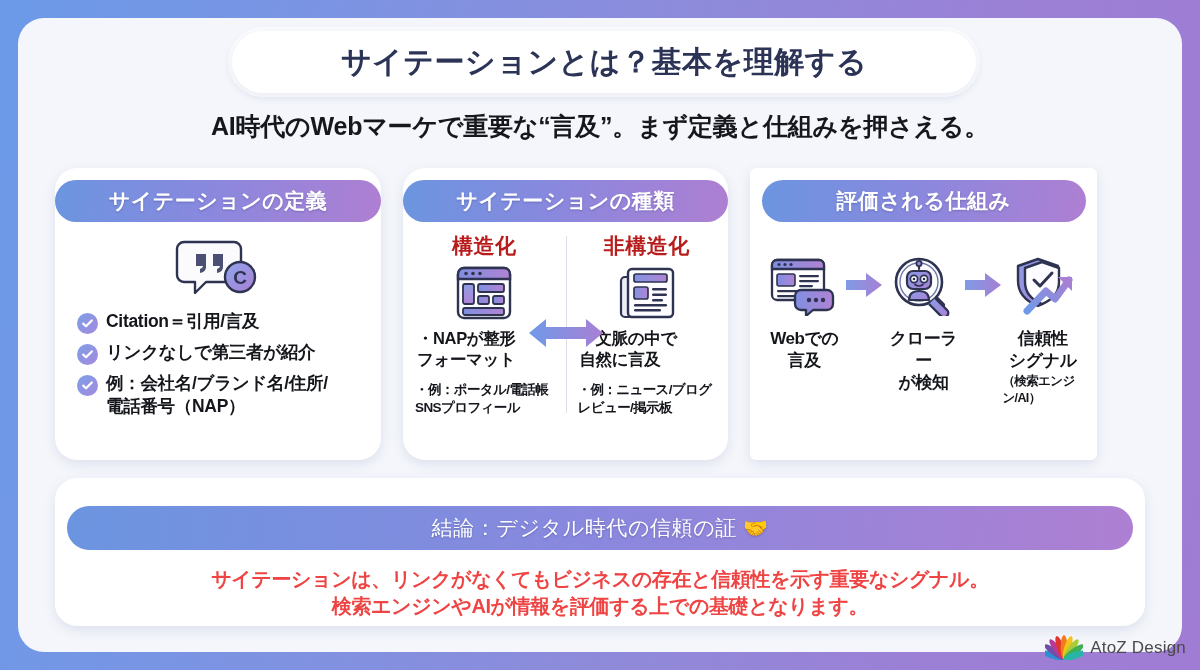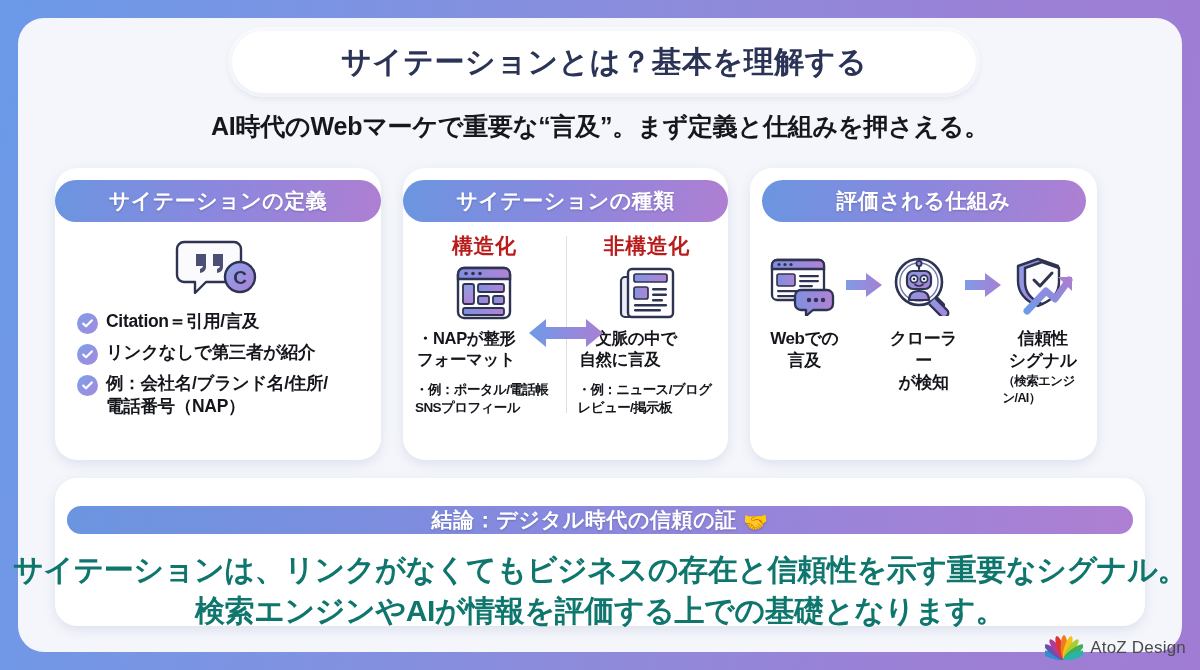--- a/index.html
+++ b/index.html
@@ -49,21 +49,21 @@
     display:flex; gap:22px;
   }
   .card {
     background:#fff; border-radius:22px;
     box-shadow:0 4px 12px rgba(80,90,150,.13);
     position:relative;
     display:flex; flex-direction:column; align-items:center;
   }
   .card.c1 { width:350px; }
   .card.c2 { width:349px; }
-  .card.c3 { width:347px; }
+  .card.c3 { width:347px;border-radius:6px; }
 
   .chip {
     margin-top:12px;
     height:42px; border-radius:22px;
     display:flex; align-items:center; justify-content:center;
     background:linear-gradient(95deg,#6b95e0 0%,#8a88de 48%,#ae7fd2 100%);
     color:#fff; font-size:21px; font-weight:700; letter-spacing:.5px;
     text-shadow:0 1px 2px rgba(40,40,90,.28);
     white-space:nowrap;
   }
@@ -129,27 +129,27 @@
   #concl {
     position:absolute; left:55px; top:478px;
     width:1090px; height:148px;
     background:#fff; border-radius:22px;
     box-shadow:0 4px 12px rgba(80,90,150,.13);
     display:flex; flex-direction:column; align-items:center;
   }
   #concl-chip {
     margin-top:28px; width:1066px; height:44px; border-radius:22px;
     background:linear-gradient(95deg,#6b95e0 0%,#8a88de 50%,#ae7fd2 100%);
-    display:flex; align-items:flex-end; justify-content:center;
-    color:#fff; font-size:21px; font-weight:700; letter-spacing:.6px;
+    display:flex; align-items:center; justify-content:center;
+    color:#fff; font-size:21px; font-weight:400; letter-spacing:.6px;
     text-shadow:0 1px 2px rgba(40,40,90,.3);
   }
   #concl-chip .hs { margin-left:6px; font-size:20px; }
   .concl-line {
-    font-size:30px; font-weight:700; color:#0f766e;
+    font-size:20px; font-weight:700; color:#ef4444;
     letter-spacing:-.4px; white-space:nowrap;
   }
   .concl-line.l1 { margin-top:16px; }
   .concl-line.l2 { margin-top:0; }
 
   
   #logo {
     position:absolute; right:14px; bottom:6px;
     display:flex; align-items:center; gap:7px;
   }

